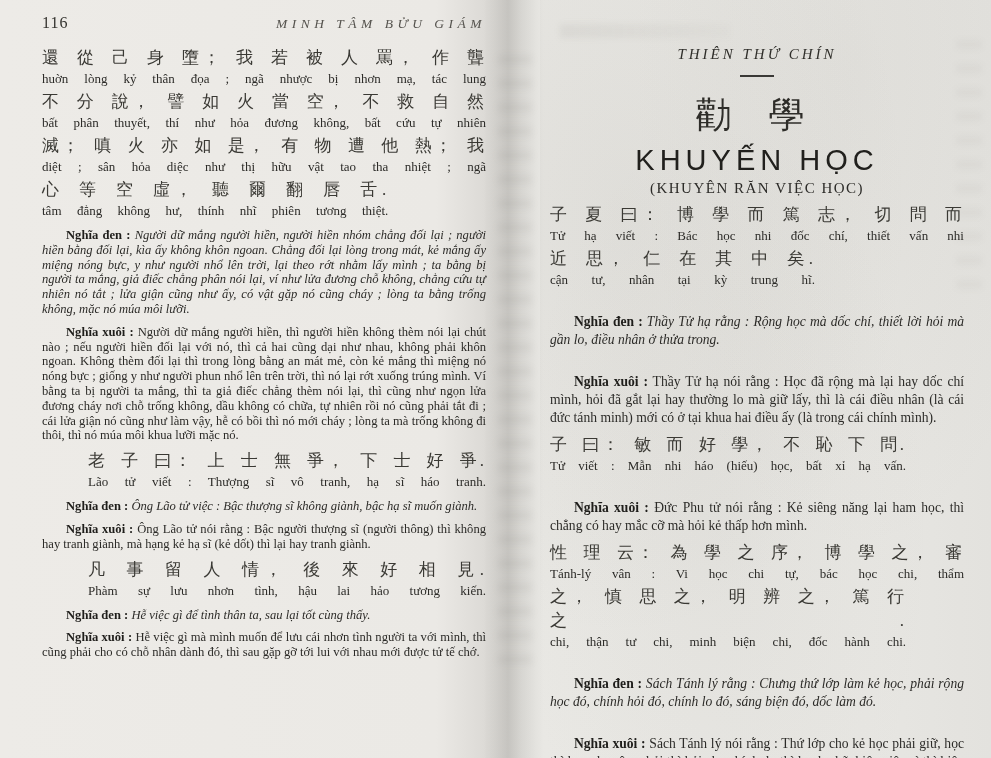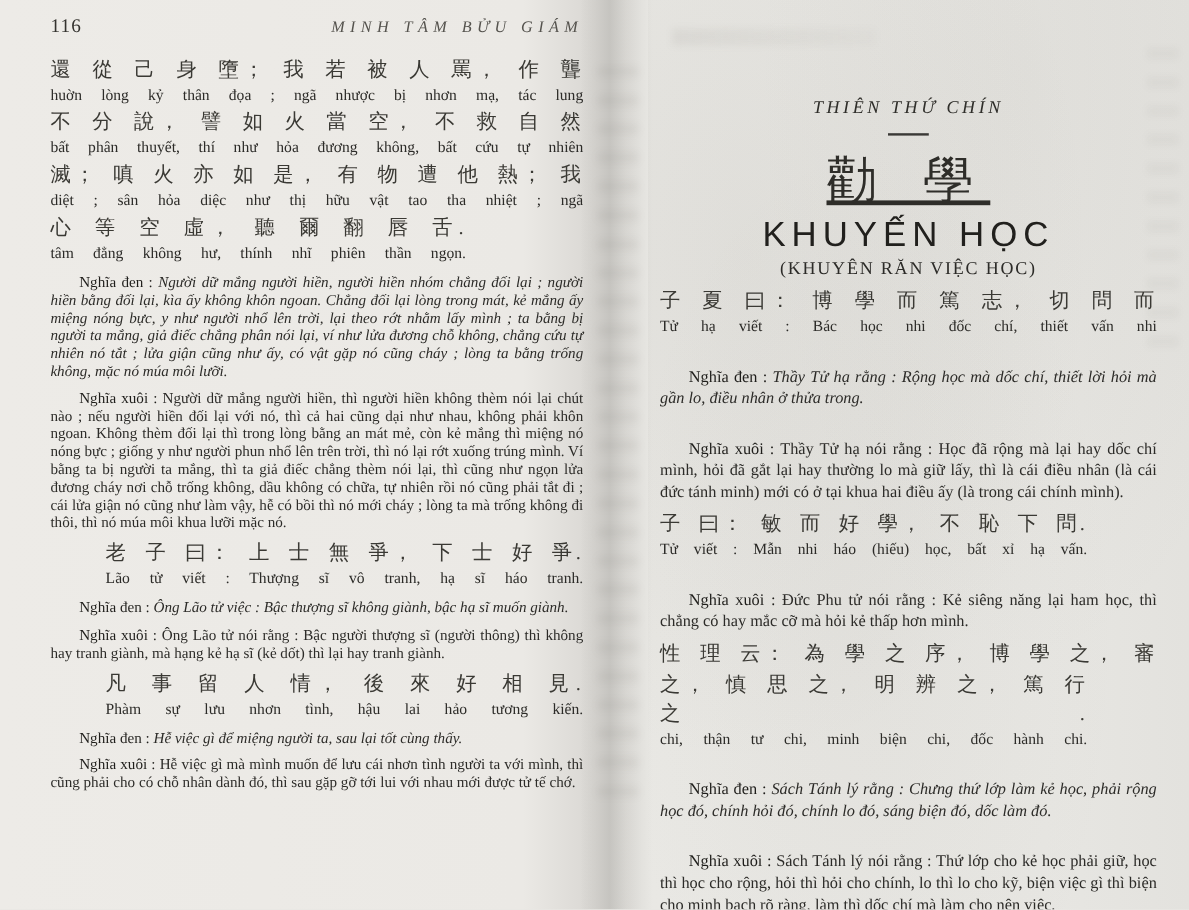--- a/index.html
+++ b/index.html
@@ -57,29 +57,29 @@
   .vgroup { margin-top:6px; }
   .ind  { padding-left:46px; }
   .w64  { width:64%; }
   .w78  { width:78%; }
   .w86  { width:86%; }
 
   
   .para { text-align:justify; text-indent:24px; }
   .page.left  .para { font-size:12.6px; line-height:14.8px; margin-top:8px; }
   .page.right .para { font-size:13.6px; line-height:18px;   margin-top:24px; }
-  .lbl  { font-weight:normal; color:#1f1e1b; }
+  .lbl  { font-weight:bold; color:#1f1e1b; }
   .itx  { font-style:italic; }
 
   
   .chap    { text-align:center; }
-  .chlabel { font-style:italic; font-size:15px; letter-spacing:3px; color:#2f2e2a; display:block;margin-top:36px; }
+  .chlabel { font-style:italic; font-size:15px; letter-spacing:3px; color:#2f2e2a; display:block; }
   .chrule  { width:34px; height:2px; background:#3a3936; margin:12px auto 14px; }
-  .chhan   { font-size:42px; line-height:48px; letter-spacing:14px; color:#2e2d29; margin-bottom:5px;
-             font-family:"Liberation Serif","DejaVu Serif",serif;text-decoration:underline; }
+  .chhan   { font-size:36px; line-height:48px; letter-spacing:14px; color:#2e2d29; margin-bottom:5px;
+             font-family:"Liberation Serif","DejaVu Serif",serif; }
   .chtitle { font-family:"Liberation Sans","DejaVu Sans",sans-serif; font-weight:normal;
              font-size:29px; line-height:32px; letter-spacing:5px; color:#21201d; margin-bottom:4px; }
   .chsub   { font-size:15px; letter-spacing:1.5px; color:#2c2b28; }
 
   .watermark {
     position:absolute; left:6px; top:756px;
     font-family:"Liberation Sans","DejaVu Sans",sans-serif; font-weight:bold;
     font-size:27px; letter-spacing:0.5px; color:#d2251b;
     text-shadow:1px 2px 1px rgba(95,22,12,.5);
   }
@@ -103,21 +103,21 @@
       <div class="vrow">
         <div class="han">不 分 說， 譬 如 火 當 空， 不 救 自 然</div>
         <div class="viet">bất phân thuyết, thí như hỏa đương không, bất cứu tự nhiên</div>
       </div>
       <div class="vrow">
         <div class="han">滅； 嗔 火 亦 如 是， 有 物 遭 他 熱； 我</div>
         <div class="viet">diệt ; sân hỏa diệc như thị hữu vật tao tha nhiệt ; ngã</div>
       </div>
       <div class="vrow w78">
         <div class="han">心 等 空 虛， 聽 爾 翻 唇 舌.</div>
-        <div class="viet">tâm đẳng không hư, thính nhĩ phiên thần ngọn.</div>
+        <div class="viet">tâm đẳng không hư, thính nhĩ phiên tương thiệt.</div>
       </div>
     </div>
 
     <p class="para"><span class="lbl">Nghĩa đen :</span> <span class="itx">Người dữ mắng người hiền, người hiền nhóm chẳng đối lại ; người hiền bằng đối lại, kìa ấy không khôn ngoan. Chẳng đối lại lòng trong mát, kẻ mắng ấy miệng nóng bực, y như người nhổ lên trời, lại theo rớt nhằm lấy mình ; ta bằng bị người ta mắng, giả điếc chẳng phân nói lại, ví như lửa đương chỗ không, chẳng cứu tự nhiên nó tắt ; lửa giận cũng như ấy, có vật gặp nó cũng cháy ; lòng ta bằng trống không, mặc nó múa môi lưỡi.</span></p>
 
     <p class="para"><span class="lbl">Nghĩa xuôi :</span> <span>Người dữ mắng người hiền, thì người hiền không thèm nói lại chút nào ; nếu người hiền đối lại với nó, thì cả hai cũng dại như nhau, không phải khôn ngoan. Không thèm đối lại thì trong lòng bằng an mát mẻ, còn kẻ mắng thì miệng nó nóng bực ; giống y như người phun nhổ lên trên trời, thì nó lại rớt xuống trúng mình. Ví bằng ta bị người ta mắng, thì ta giả điếc chẳng thèm nói lại, thì cũng như ngọn lửa đương cháy nơi chỗ trống không, dầu không có chữa, tự nhiên rồi nó cũng phải tắt đi ; cái lửa giận nó cũng như làm vậy, hễ có bồi thì nó mới cháy ; lòng ta mà trống không đi thôi, thì nó múa môi khua lưỡi mặc nó.</span></p>
 
     <div class="vgroup ind">
       <div class="vrow">
         <div class="han">老 子 曰： 上 士 無 爭， 下 士 好 爭.</div>
@@ -129,21 +129,21 @@
 
     <p class="para"><span class="lbl">Nghĩa xuôi :</span> <span>Ông Lão tử nói rằng : Bậc người thượng sĩ (người thông) thì không hay tranh giành, mà hạng kẻ hạ sĩ (kẻ dốt) thì lại hay tranh giành.</span></p>
 
     <div class="vgroup ind">
       <div class="vrow">
         <div class="han">凡 事 留 人 情， 後 來 好 相 見.</div>
         <div class="viet">Phàm sự lưu nhơn tình, hậu lai hảo tương kiến.</div>
       </div>
     </div>
 
-    <p class="para"><span class="lbl">Nghĩa đen :</span> <span class="itx">Hễ việc gì để miệng người ta, sau lại tốt cùng thấy.</span></p>
+    <p class="para"><span class="lbl">Nghĩa đen :</span> <span class="itx">Hễ việc gì để tình thân ta, sau lại tốt cùng thấy.</span></p>
 
     <p class="para"><span class="lbl">Nghĩa xuôi :</span> <span>Hễ việc gì mà mình muốn để lưu cái nhơn tình người ta với mình, thì cũng phải cho có chỗ nhân dành đó, thì sau gặp gỡ tới lui với nhau mới được tử tế chớ.</span></p>
   </div>
 
   <div class="gutter"></div>
   <div class="mottle"></div>
   <div class="bleed b1"></div>
   <div class="bleed b2"></div>
   <div class="bleed b3"></div>
 
@@ -154,39 +154,44 @@
       <div class="chhan">勸 學</div>
       <div class="chtitle">KHUYẾN HỌC</div>
       <div class="chsub">(KHUYÊN RĂN VIỆC HỌC)</div>
     </div>
 
     <div class="vgroup">
       <div class="vrow">
         <div class="han">子 夏 曰： 博 學 而 篤 志， 切 問 而</div>
         <div class="viet">Tử hạ viết : Bác học nhi đốc chí, thiết vấn nhi</div>
       </div>
+      <div class="vrow w64">
+        <div class="han">近 思， 仁 在 其 中 矣.</div>
+        <div class="viet">cận tư, nhân tại kỳ trung hĩ.</div>
+      </div>
     </div>
 
     <p class="para"><span class="lbl">Nghĩa đen :</span> <span class="itx">Thầy Tử hạ rằng : Rộng học mà dốc chí, thiết lời hỏi mà gần lo, điều nhân ở thửa trong.</span></p>
 
     <p class="para"><span class="lbl">Nghĩa xuôi :</span> <span>Thầy Tử hạ nói rằng : Học đã rộng mà lại hay dốc chí mình, hỏi đã gắt lại hay thường lo mà giữ lấy, thì là cái điều nhân (là cái đức tánh minh) mới có ở tại khua hai điều ấy (là trong cái chính mình).</span></p>
 
     <div class="vgroup">
       <div class="vrow w86">
         <div class="han">子 曰： 敏 而 好 學， 不 恥 下 問.</div>
         <div class="viet">Tử viết : Mẫn nhi háo (hiếu) học, bất xỉ hạ vấn.</div>
       </div>
     </div>
 
 
     <p class="para"><span class="lbl">Nghĩa xuôi :</span> <span>Đức Phu tử nói rằng : Kẻ siêng năng lại ham học, thì chẳng có hay mắc cỡ mà hỏi kẻ thấp hơn mình.</span></p>
 
     <div class="vgroup">
       <div class="vrow">
         <div class="han">性 理 云： 為 學 之 序， 博 學 之， 審</div>
+        <div class="viet">Tánh-lý vân : Vi học chi tự, bác học chi, thẩm</div>
       </div>
       <div class="vrow w86">
         <div class="han">之， 慎 思 之， 明 辨 之， 篤 行 之.</div>
         <div class="viet">chi, thận tư chi, minh biện chi, đốc hành chi.</div>
       </div>
     </div>
 
     <p class="para"><span class="lbl">Nghĩa đen :</span> <span class="itx">Sách Tánh lý rằng : Chưng thứ lớp làm kẻ học, phải rộng học đó, chính hỏi đó, chính lo đó, sáng biện đó, dốc làm đó.</span></p>
 
     <p class="para"><span class="lbl">Nghĩa xuôi :</span> <span>Sách Tánh lý nói rằng : Thứ lớp cho kẻ học phải giữ, học thì học cho rộng, hỏi thì hỏi cho chính, lo thì lo cho kỹ, biện việc gì thì biện cho minh bạch rõ ràng, làm thì dốc chí mà làm cho nên việc.</span></p>

